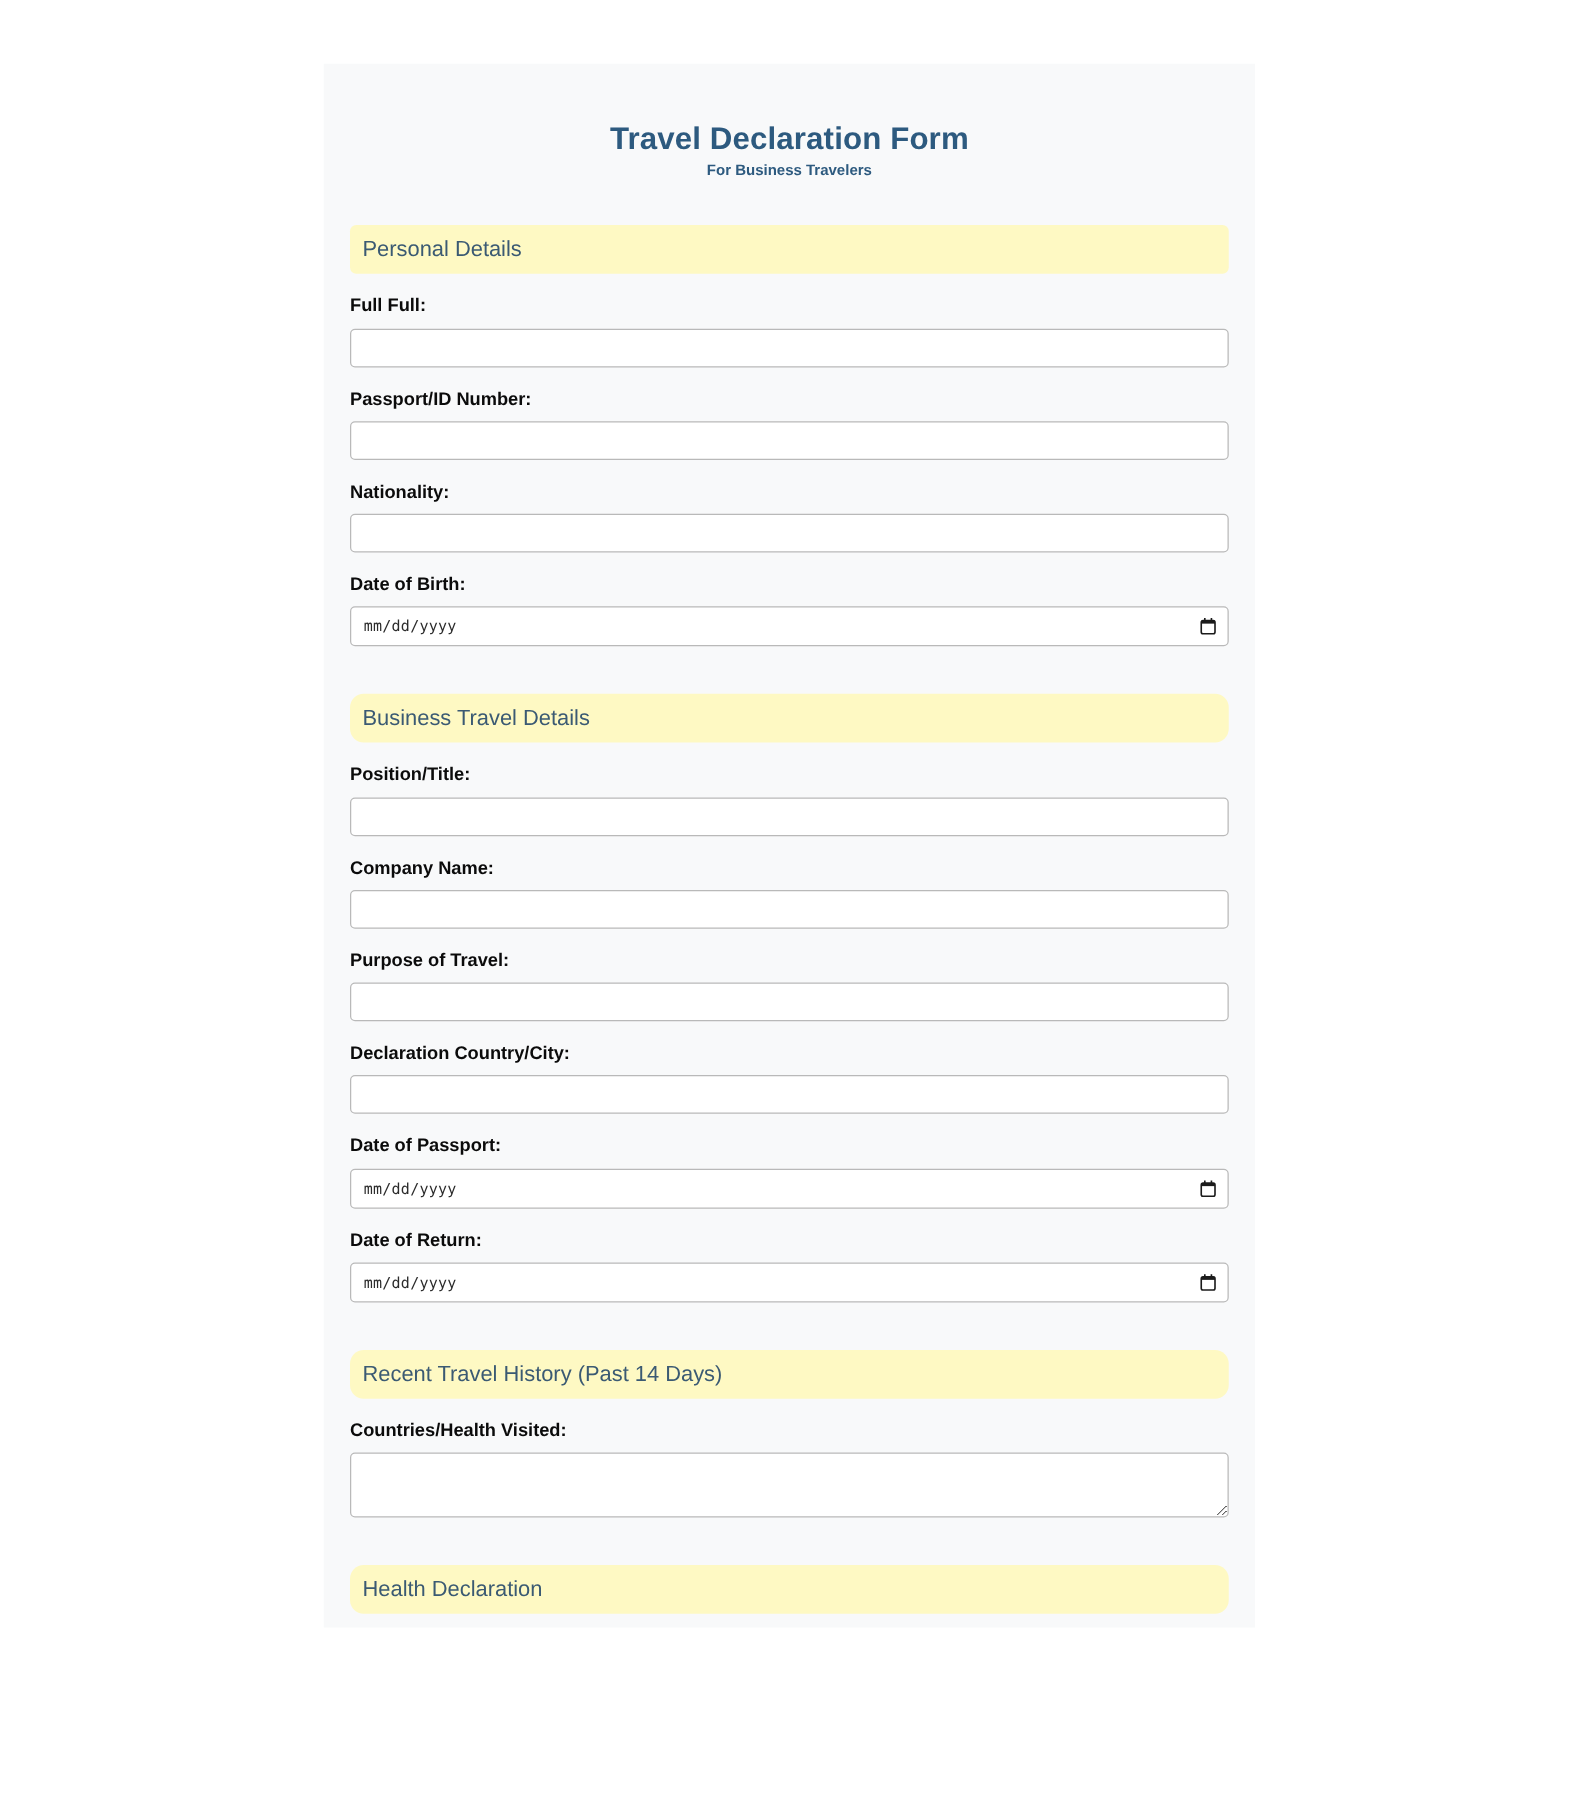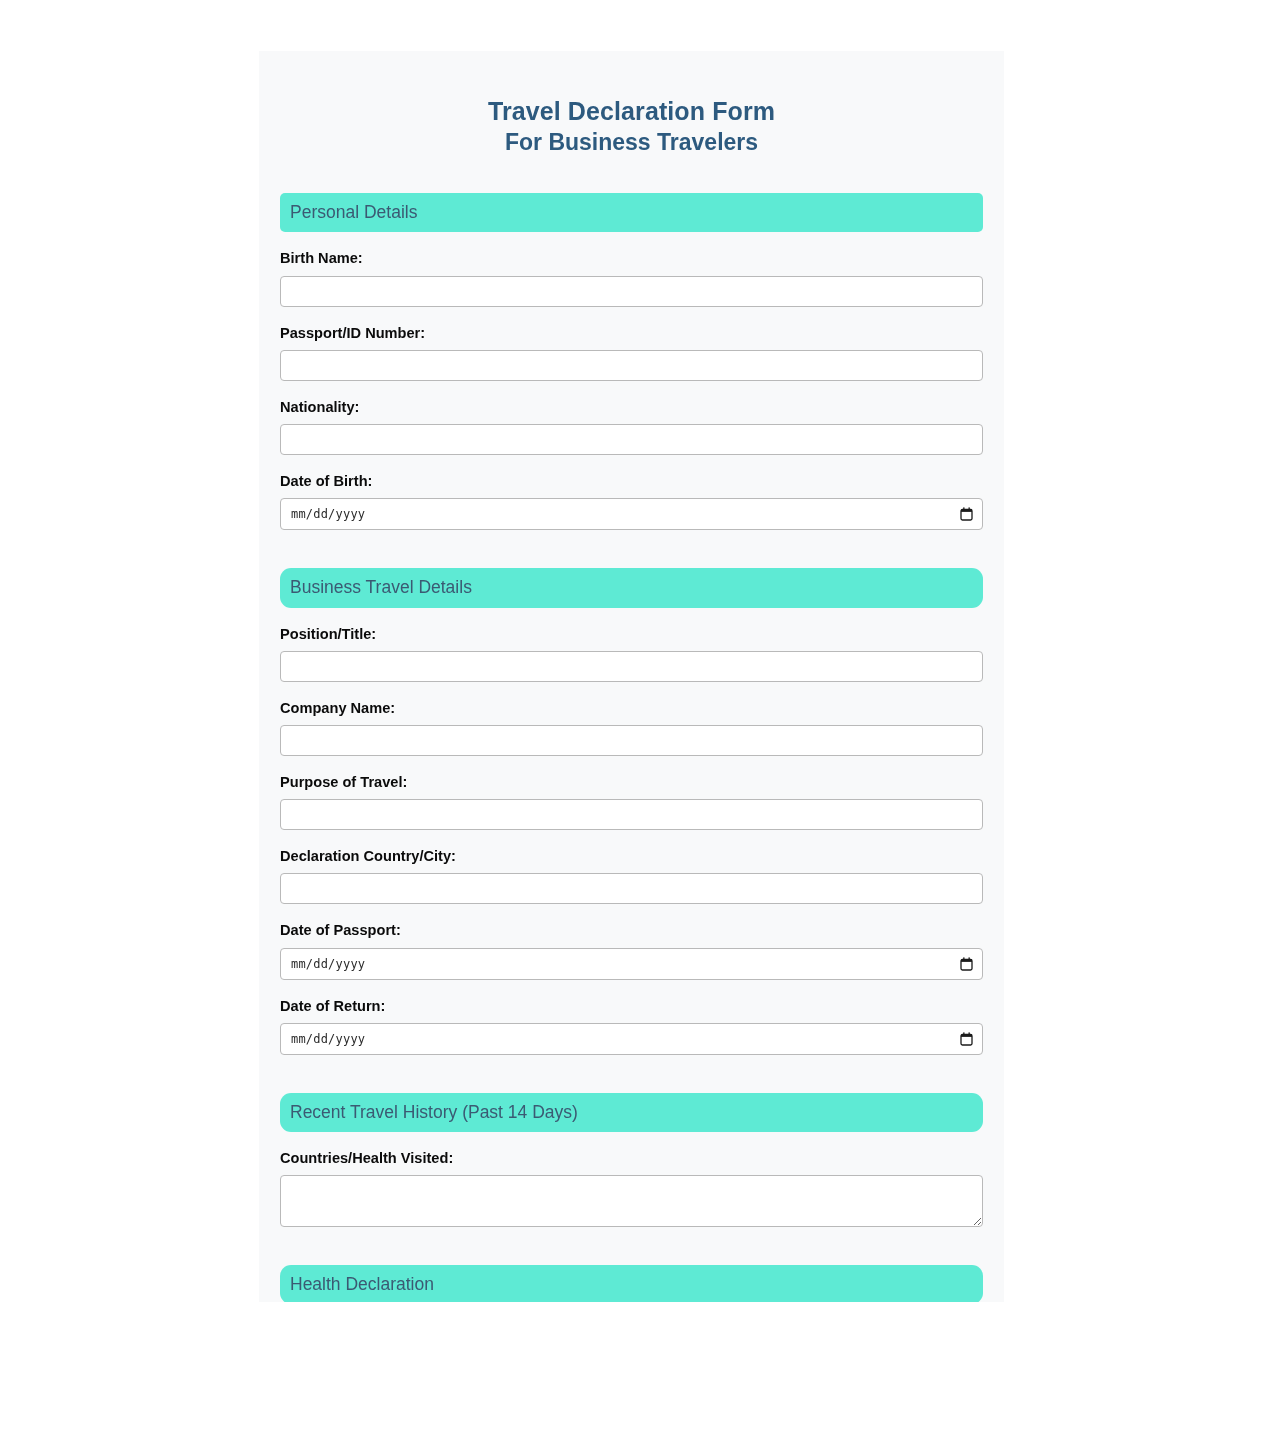--- a/index.html
+++ b/index.html
@@ -44,30 +44,30 @@
     font-weight: bold;
     color: #2d5a7f;
     margin: 0;
     padding-top: 46px;
     line-height: 1.15;
     letter-spacing: 0.1px;
   }
 
   .form-subtitle {
     text-align: center;
-    font-size: 23px;
+    font-size: 12px;
     font-weight: bold;
     color: #2d5a7f;
     margin: 0;
     padding-top: 3px;
     line-height: 1.2;
   }
 
   .section-header {
-    background: #5eead4;
+    background: #fef9c3;
     color: #3b5a73;
     font-size: 17.5px;
     font-weight: normal;
     border-radius: 5px;
     padding: 9px 10px 10px 10px;
     box-sizing: border-box;
     margin: 0;
     line-height: 1.15;
   }
 
@@ -158,21 +158,21 @@
 
   <div class="form-container">
     <div class="inner">
 
       <h1 class="form-title">Travel Declaration Form</h1>
       <h2 class="form-subtitle">For Business Travelers</h2>
 
       <div class="section-header sec-gap-1">Personal Details</div>
 
       <div class="field">
-        <label class="field-label">Birth Name:</label>
+        <label class="field-label">Full Full:</label>
         <input class="text-input" type="text" placeholder="" style="">
       </div>
 
       <div class="field">
         <label class="field-label">Passport/ID Number:</label>
         <input class="text-input" type="text" placeholder="" style="">
       </div>
 
       <div class="field">
         <label class="field-label">Nationality:</label>

